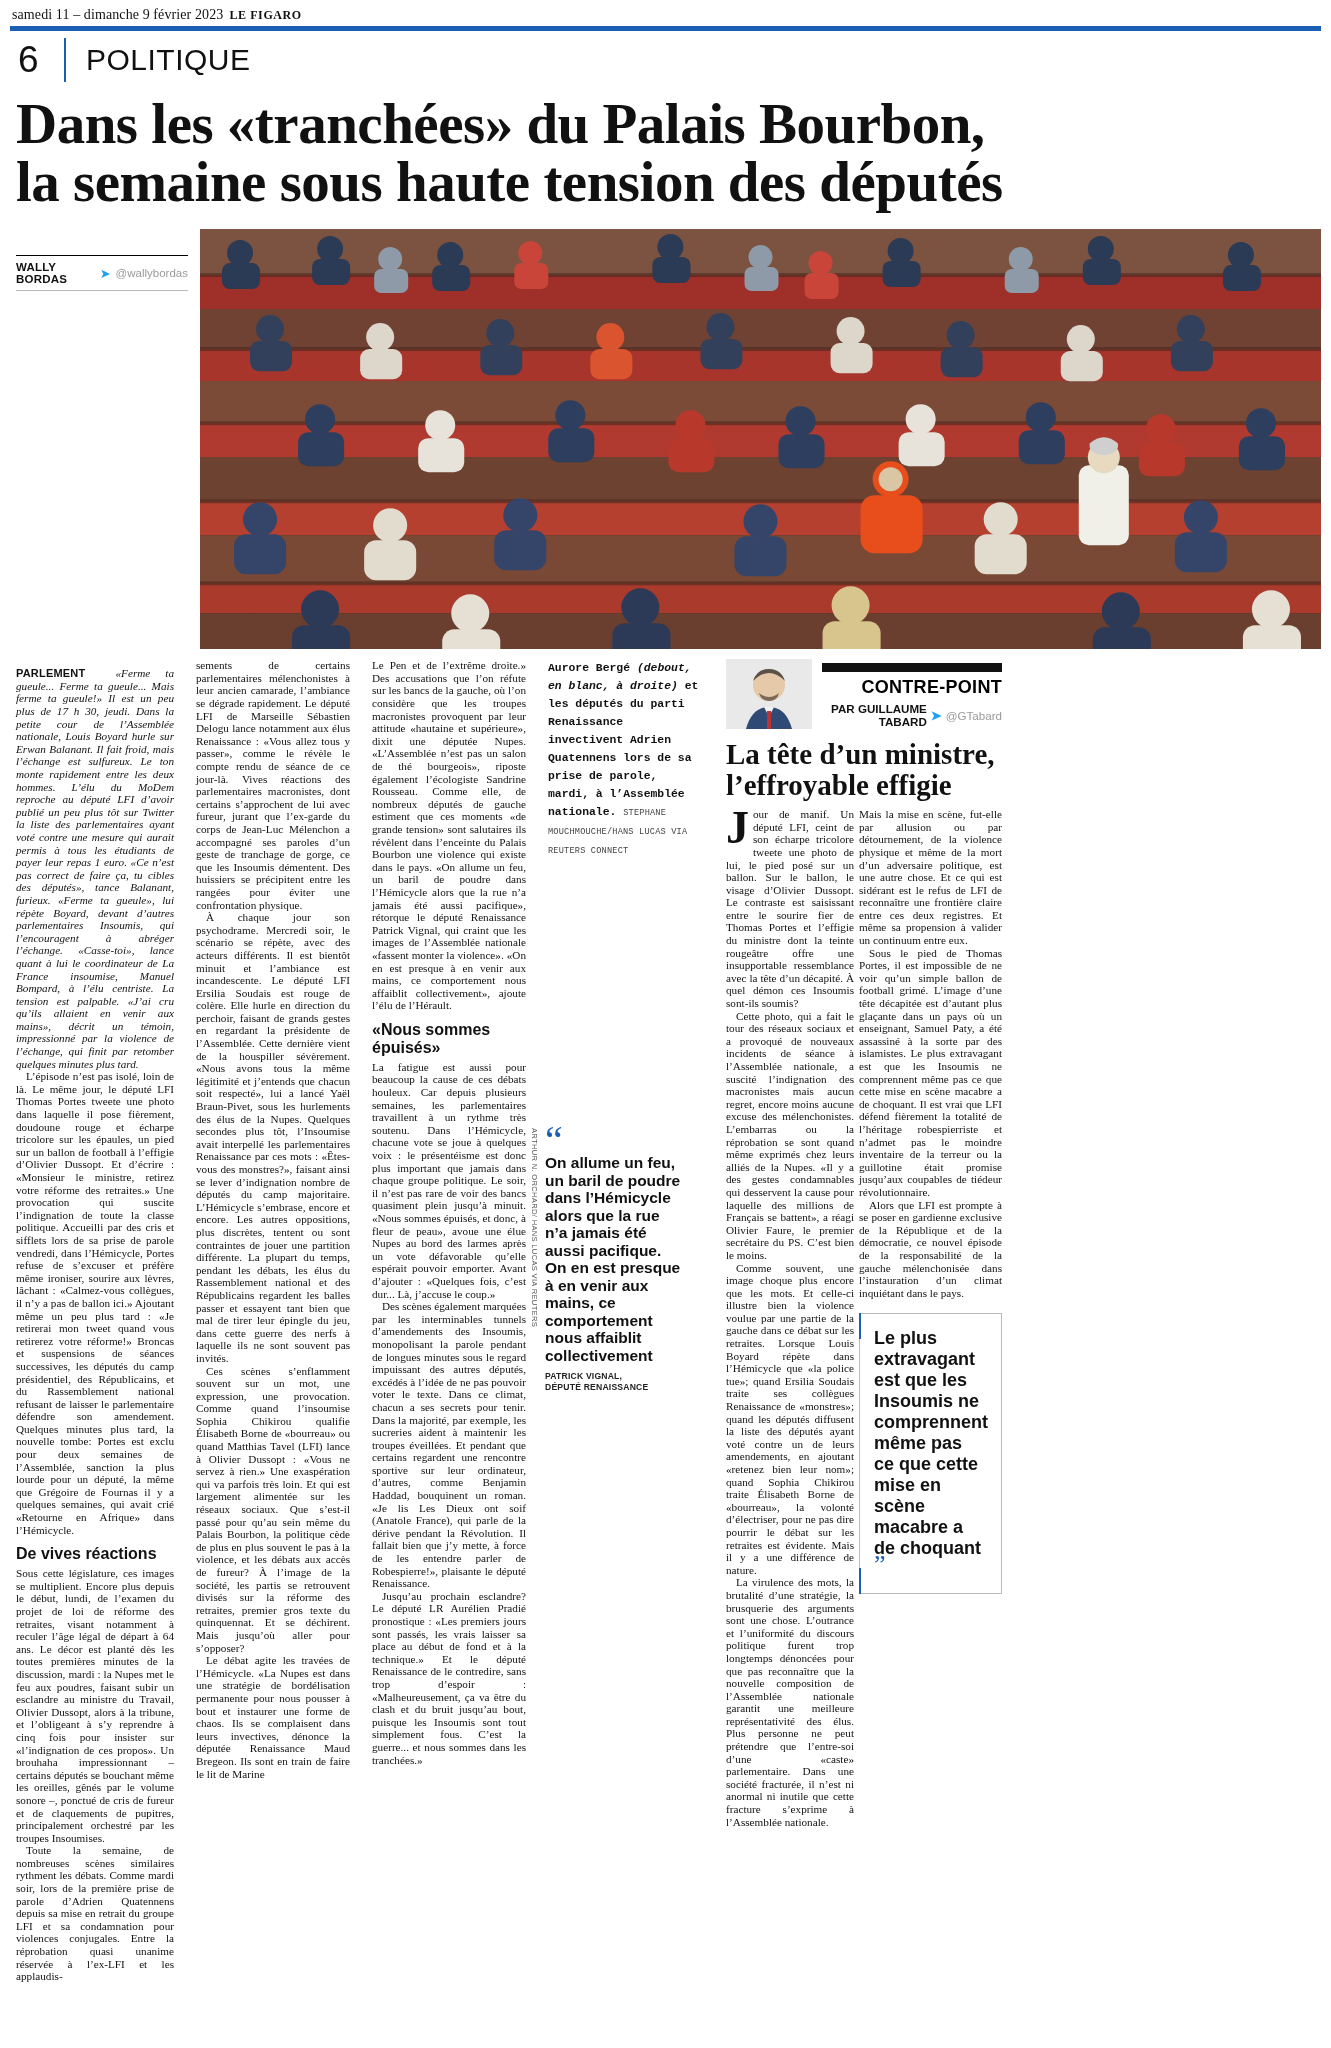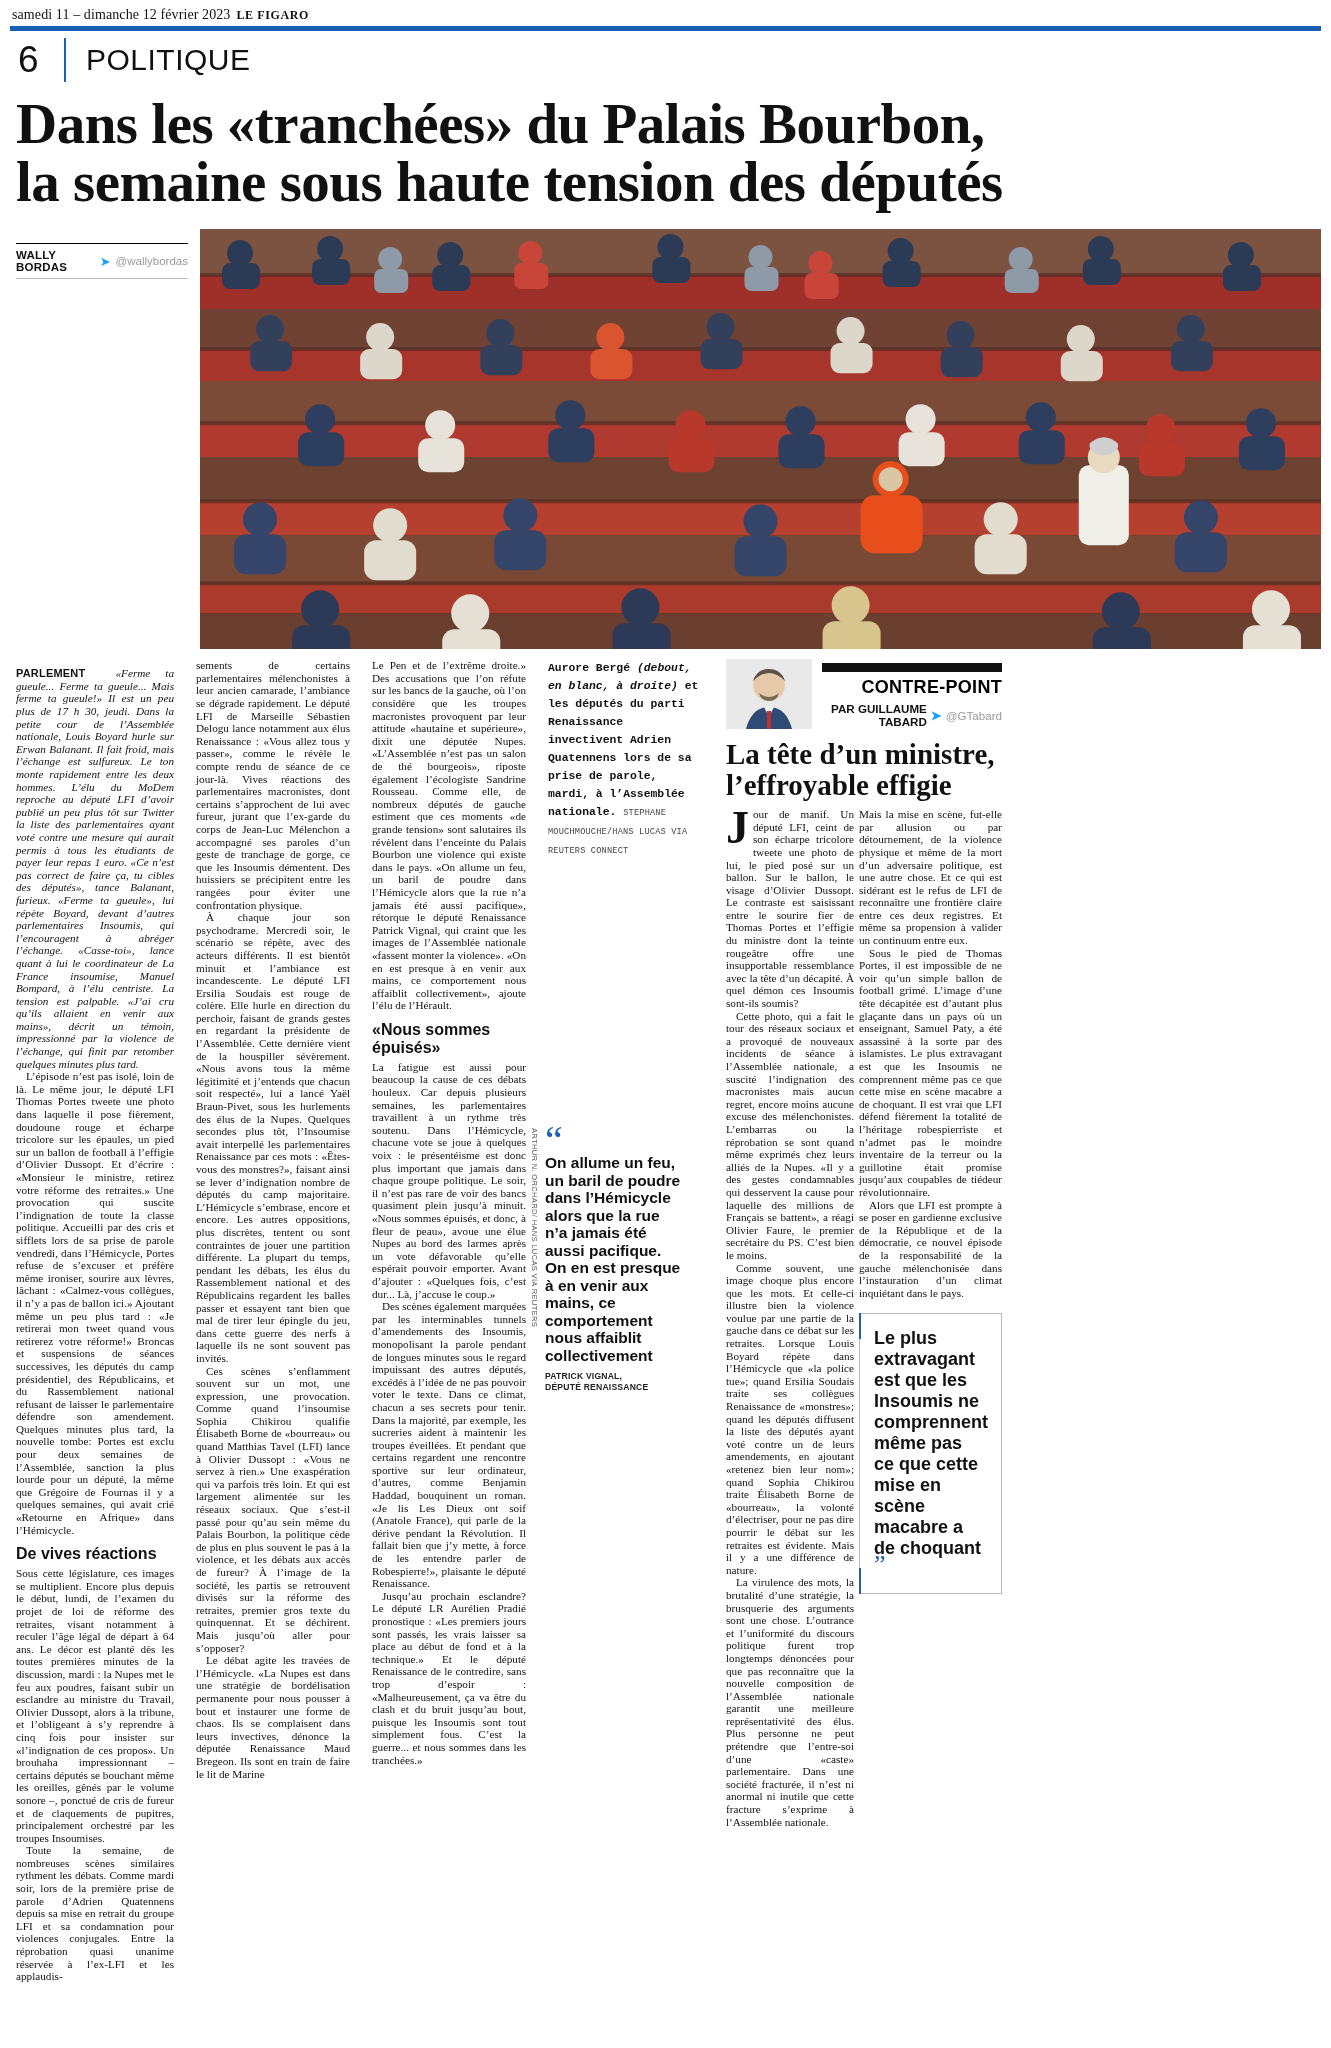--- a/index.html
+++ b/index.html
@@ -39,21 +39,21 @@
   }
   .headline div { white-space:nowrap; }
 
   
   .upper { display:flex; gap:0; margin-top:16px; }
   .left-col { width:178px; padding-left:6px; flex:none; }
   .standfirst {
     font-size:25px; line-height:1.2; font-family:"Liberation Serif",serif;
     color:#111;
   }
-  .byline-wrap { margin-top:14px; border-top:1px solid #000; border-bottom:1px solid #bbb; padding:5px 0 5px 0; display:flex; align-items:center; gap:5px; }
+  .byline-wrap { margin-top:26px; border-top:1px solid #000; border-bottom:1px solid #bbb; padding:5px 0 5px 0; display:flex; align-items:center; gap:5px; }
   .byline-name { font-family:"Liberation Sans",sans-serif; font-weight:bold; font-size:11.5px; letter-spacing:.2px; }
   .tw { color:#1da1f2; font-size:13px; line-height:1; }
   .handle { color:#9a9a9a; font-family:"Liberation Sans",sans-serif; font-size:11.5px; }
 
   .photo { flex:1; margin-left:12px; position:relative; height:420px; overflow:hidden; }
   .photo-canvas { position:absolute; inset:0; }
 
   
   .cols { display:flex; margin-top:10px; }
   .col { padding-right:14px; }
@@ -109,21 +109,21 @@
     font-family:"Liberation Sans",sans-serif; font-size:7.6px; color:#555;
     writing-mode: vertical-rl; letter-spacing:.3px; line-height:9px;
   }
 </style>
 </head>
 <body>
 
 <div class="page">
 
   <div class="masthead">
-    <span class="date">samedi 11 – dimanche 12 février 2023</span>
+    <span class="date">samedi 11 – dimanche 9 février 2023</span>
     <span class="brand">LE FIGARO</span>
   </div>
   <div class="rule-blue" style="background: rgb(26, 95, 180);"></div>
 
   <div class="section-row">
     <div class="folio">6</div>
     <div class="vsep" style="background: rgb(26, 95, 180);"></div>
     <div class="section-name">POLITIQUE</div>
   </div>
 

